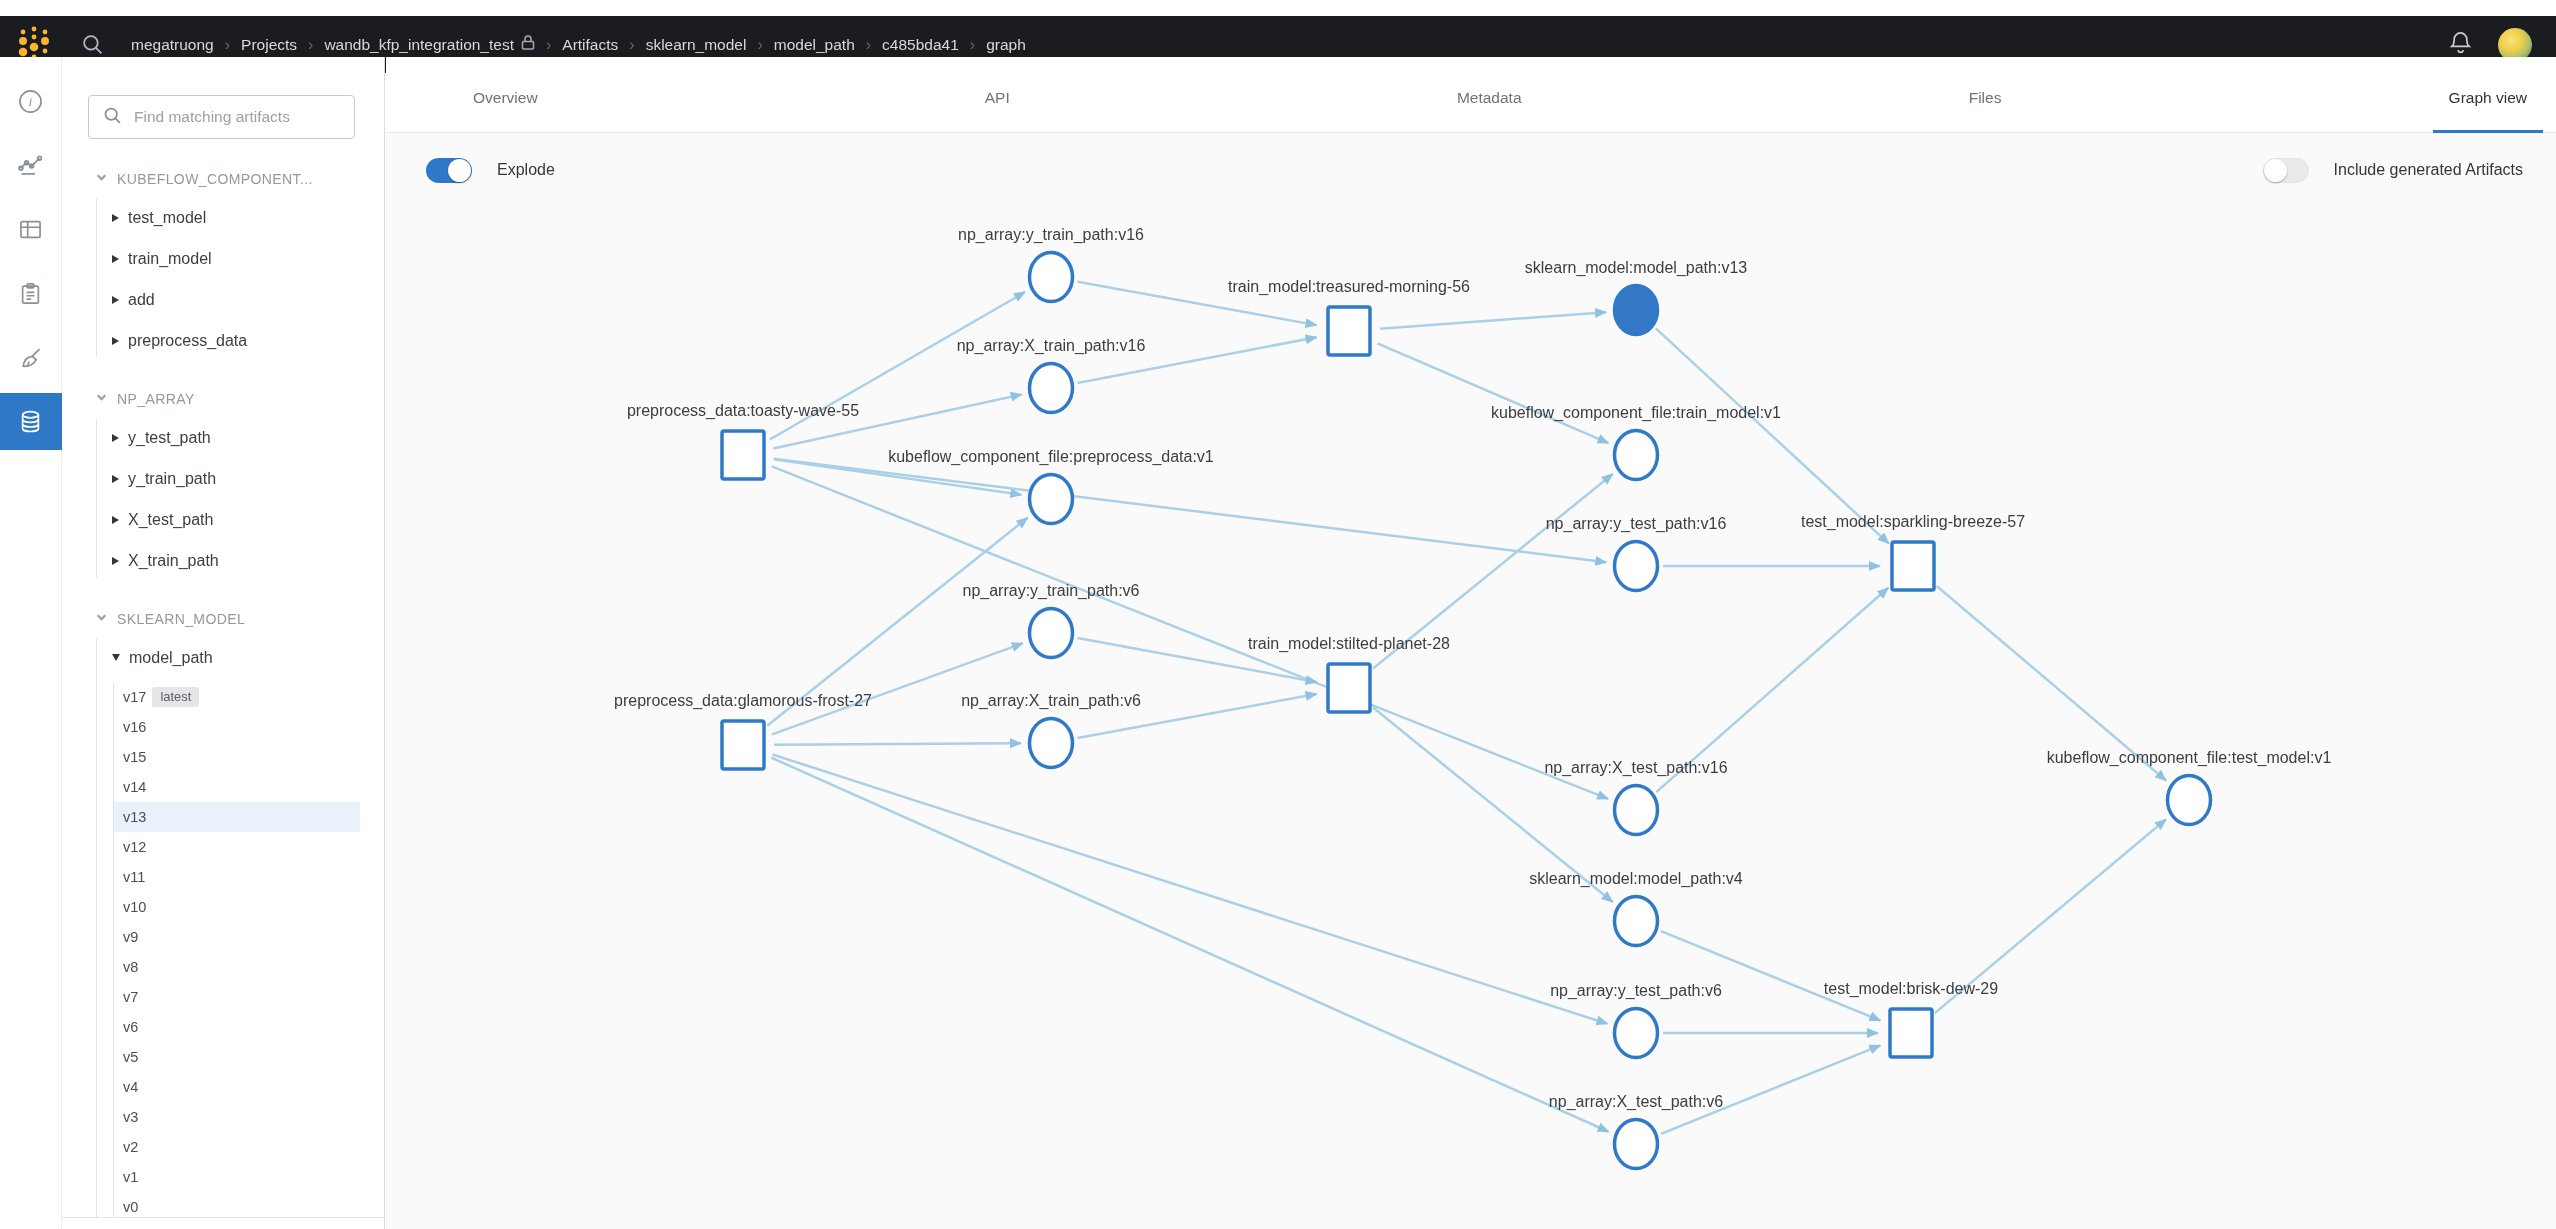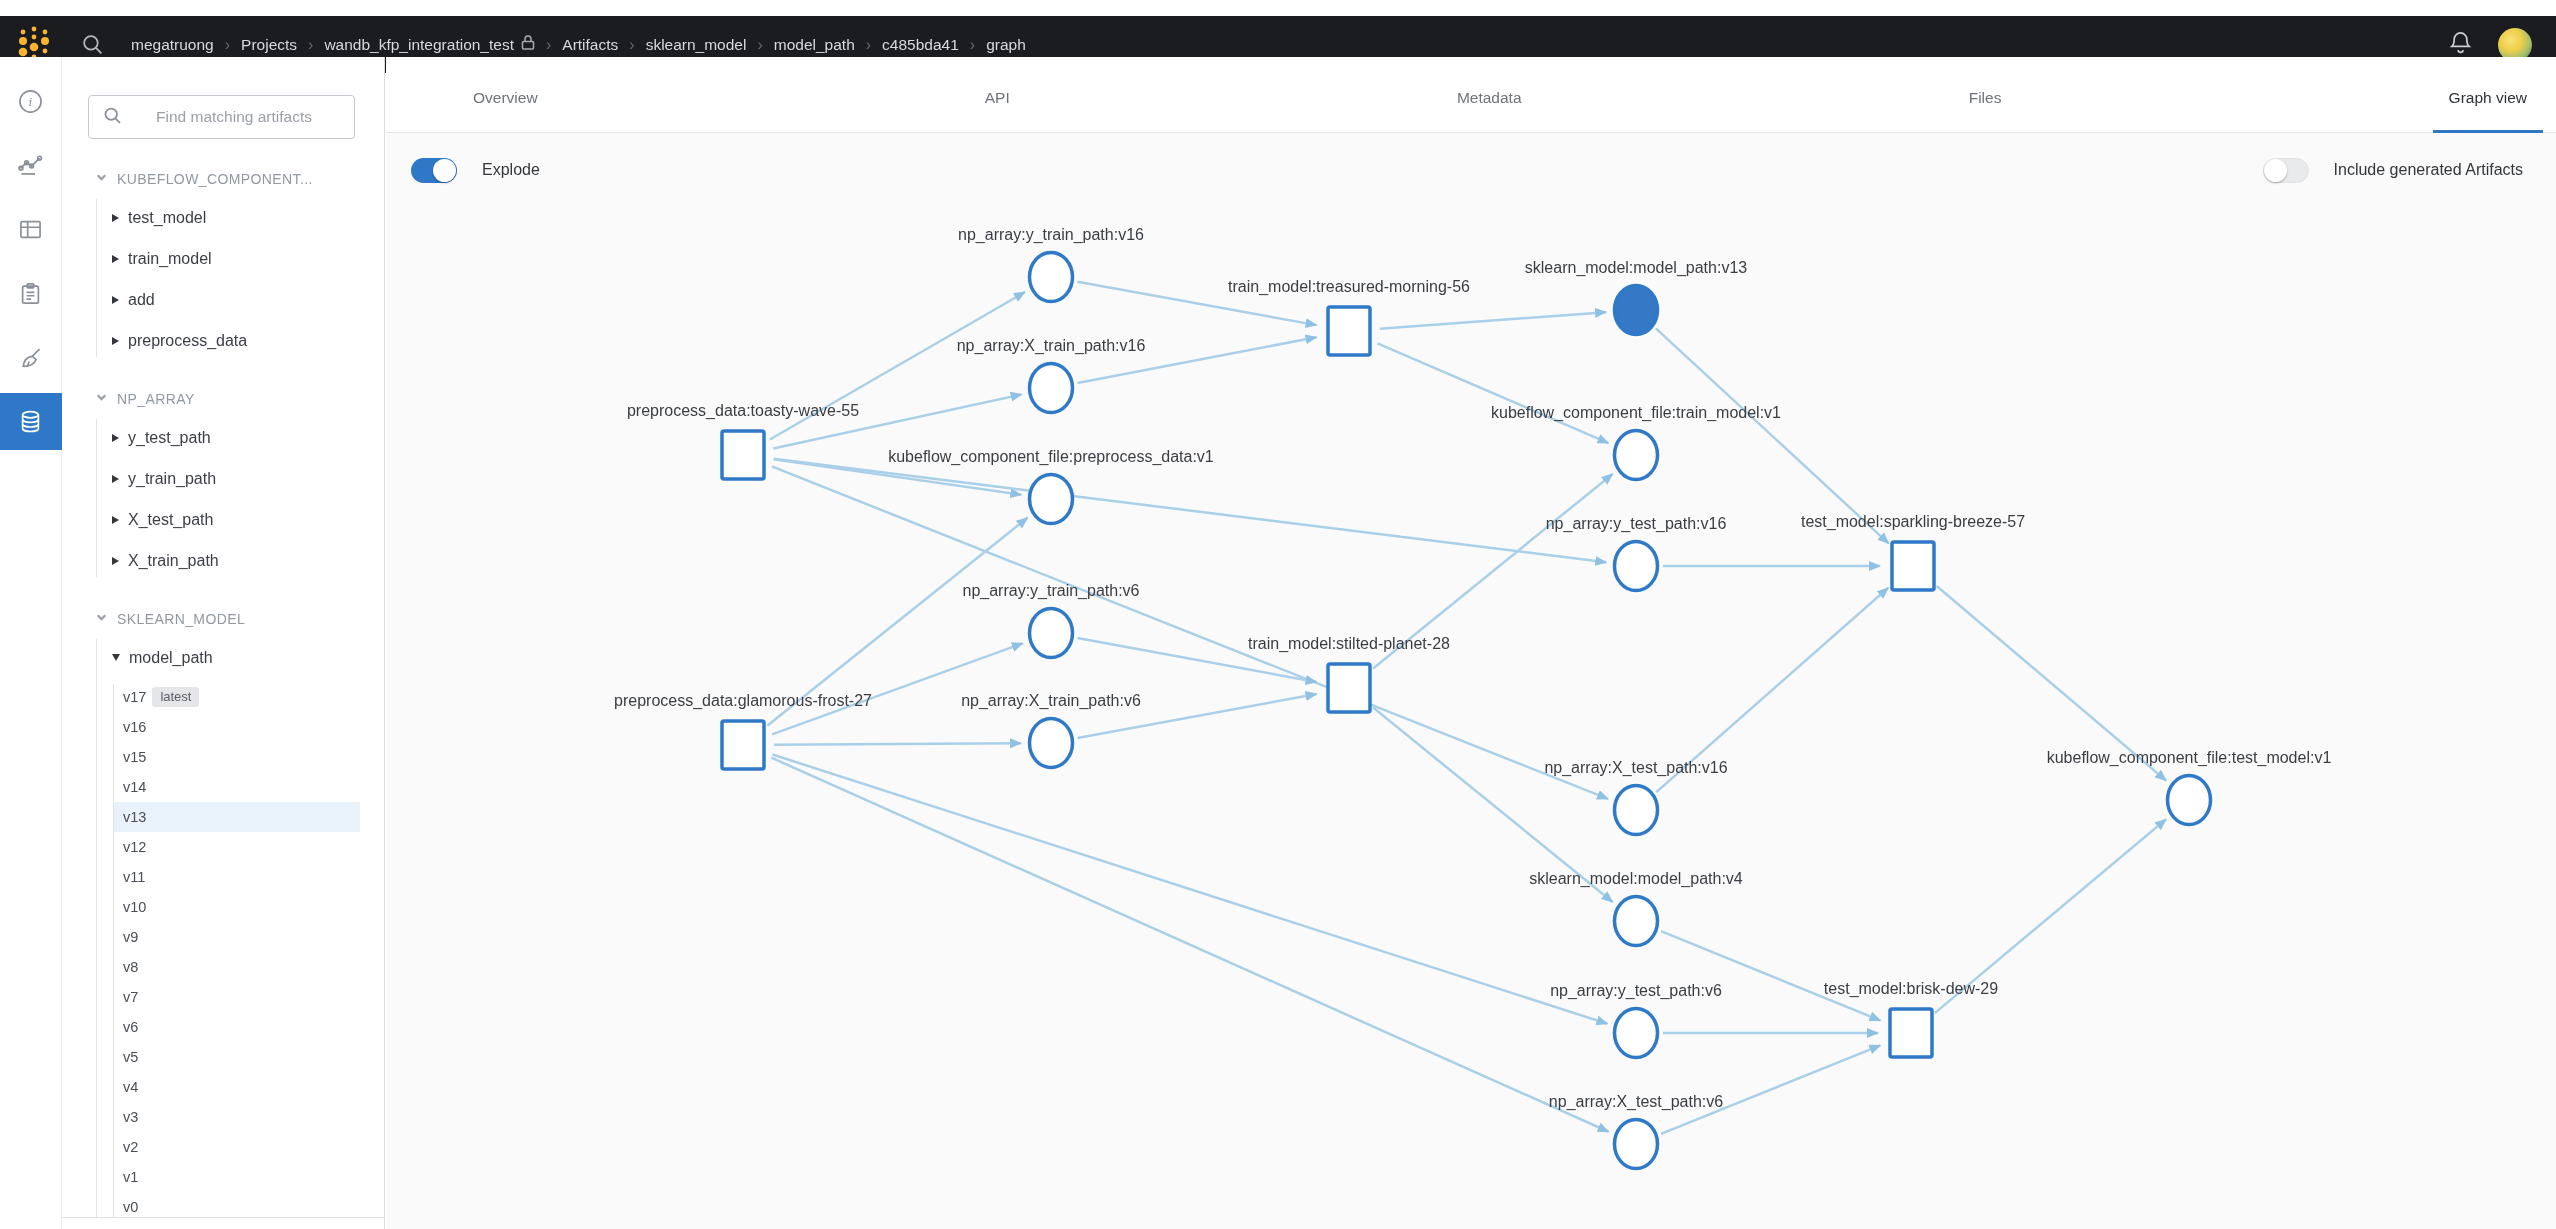--- a/index.html
+++ b/index.html
@@ -25,21 +25,21 @@
   .rail-item{width:62px;height:57px;display:flex;align-items:center;justify-content:center;
              color:#8a8f98;cursor:pointer;margin-bottom:7px;}
   .rail-item.selected{background:#2e78c7;color:#fff;}
 
   
   .sidebar{position:absolute;left:62px;top:57px;width:323px;bottom:0;background:#fff;
            border-right:1px solid #dcdcdc;box-sizing:border-box;overflow:hidden;}
   .search-box{margin:38px 29px 0 26px;height:44px;border:1px solid #c6cad0;border-radius:4px;
               display:flex;align-items:center;padding-left:13px;gap:9px;box-sizing:border-box;background:#fff;}
   .search-box input{border:none;outline:none;font-size:15.5px;color:#3a3d42;width:200px;
-                    font-family:"Liberation Sans",sans-serif;background:transparent;text-align:center;}
+                    font-family:"Liberation Sans",sans-serif;background:transparent;}
   .search-box input::placeholder{color:#9ba0a8;}
   .tree{margin-top:26px;}
   .section{margin-bottom:24px;}
   .sec-header{height:28px;display:flex;align-items:center;gap:9px;padding-left:33px;cursor:pointer;
               color:#9298a1;font-size:14px;letter-spacing:.4px;}
   .sec-items{position:relative;padding-top:4px;}
   .sec-items::before{content:"";position:absolute;left:34px;top:6px;bottom:4px;width:1px;background:#e2e3e5;}
   .tree-item{height:41px;display:flex;align-items:center;gap:9px;padding-left:50px;cursor:pointer;
              font-size:16px;color:#3b3e45;}
   .tri-r{width:0;height:0;border-left:7px solid #33363b;border-top:4.5px solid transparent;border-bottom:4.5px solid transparent;}
@@ -322,21 +322,21 @@
 
   <main class="main">
     <div class="tabs-row" id="tabs">
         <div class="tab">Overview</div>
         <div class="tab">API</div>
         <div class="tab">Metadata</div>
         <div class="tab">Files</div>
         <div class="tab active">Graph view</div>
       </div>
 
-    <div class="toggle-group" style="left:25px;top:100px;">
+    <div class="toggle-group" style="left:40px;top:100px;">
       <span class="pill on" id="explode-pill">
           <span class="knob"></span>
         </span>
       <span class="label">Explode</span>
     </div>
 
     <div class="toggle-group" style="right:33px;top:100px;">
       <span class="pill off" id="include-pill">
           <span class="knob"></span>
         </span>

